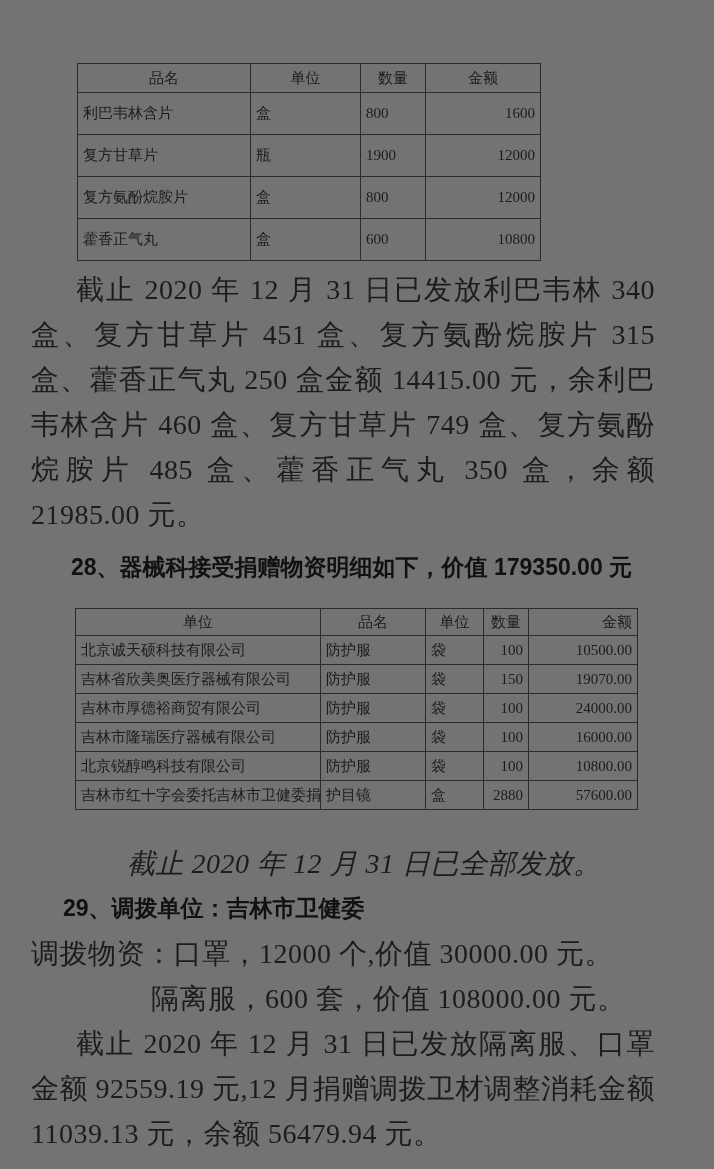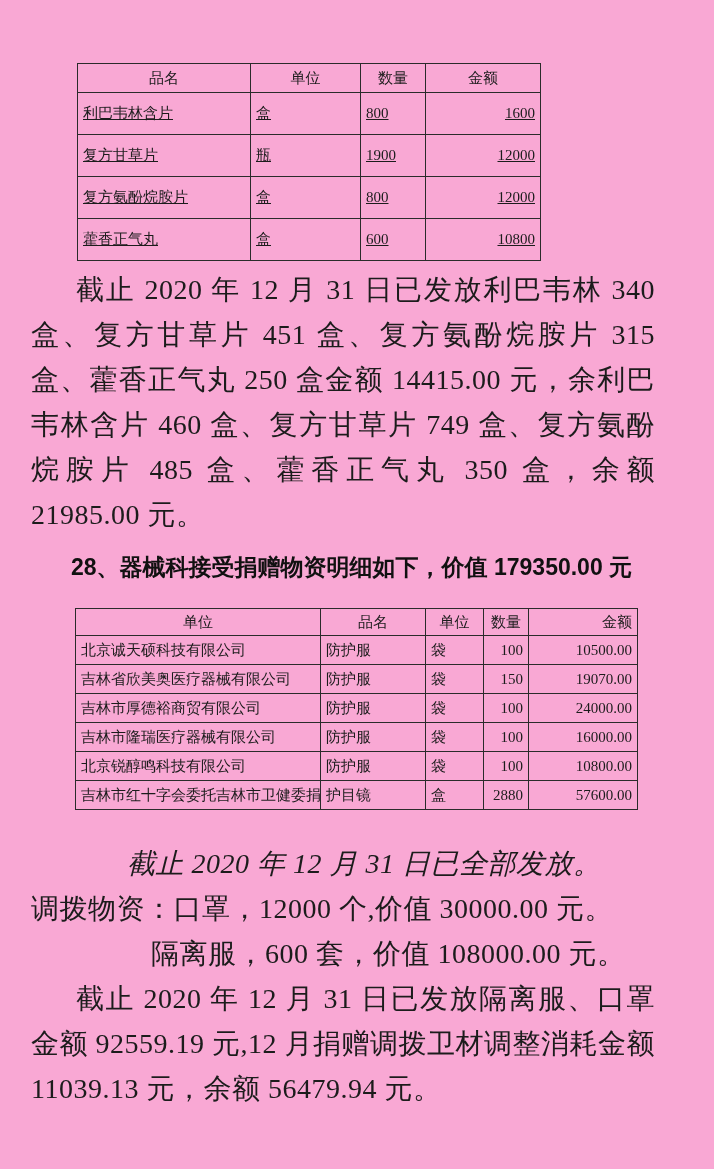--- a/index.html
+++ b/index.html
@@ -6,21 +6,21 @@
   body{
     width:714px;height:1169px;
     background:#ffffff;
     font-family:"Liberation Serif", serif;
     color:#1c1c1c;
     -webkit-font-smoothing:antialiased;
   }
   .page{
     position:relative;
     width:714px;height:1169px;
-    background:#f9a8d4;
+    background:#737373;
     overflow:hidden;
   }
   .content{
     margin-left:31px;
     width:624px;
   }
   
   .para{
     margin:0;
     font-size:28px;
@@ -61,21 +61,21 @@
     vertical-align:middle;
   }
   th{text-align:center;}
   td{text-align:left;}
   .t-med{
     margin-top:63px;
     margin-left:46px;
     width:463px;
   }
   .t-med thead tr{height:29px;}
-  .t-med tbody tr{height:42px;text-decoration:underline;}
+  .t-med tbody tr{height:42px;}
   .t-med td:nth-child(4){text-align:right;}
   .t-equip{
     margin-top:18px;
     margin-left:44px;
     width:562px;
   }
   .t-equip thead tr{height:27px;}
   .t-equip tbody tr{height:29px;}
   .t-equip td:nth-child(4),
   .t-equip td:nth-child(5){text-align:right;}
@@ -192,20 +192,21 @@
             <td>护目镜</td>
             <td>盒</td>
             <td>2880</td>
             <td>57600.00</td>
           </tr>
         </tbody>
     </table>
 
     <p class="para indent-4 para-after-table2">截止 2020 年 12 月 31 日已全部发放。</p>
 
+    <h3 class="heading h29">29、调拨单位：吉林市卫健委</h3>
 
     <p class="para">调拨物资：口罩，12000 个,价值 30000.00 元。</p>
 
     <p class="para indent-5">隔离服，600 套，价值 108000.00 元。</p>
 
     <p class="para indent-2">截止 2020 年 12 月 31 日已发放隔离服、口罩金额 92559.19 元,12 月捐赠调拨卫材调整消耗金额 11039.13 元，余额 56479.94 元。</p>
 
   </div>
 </div>
 

